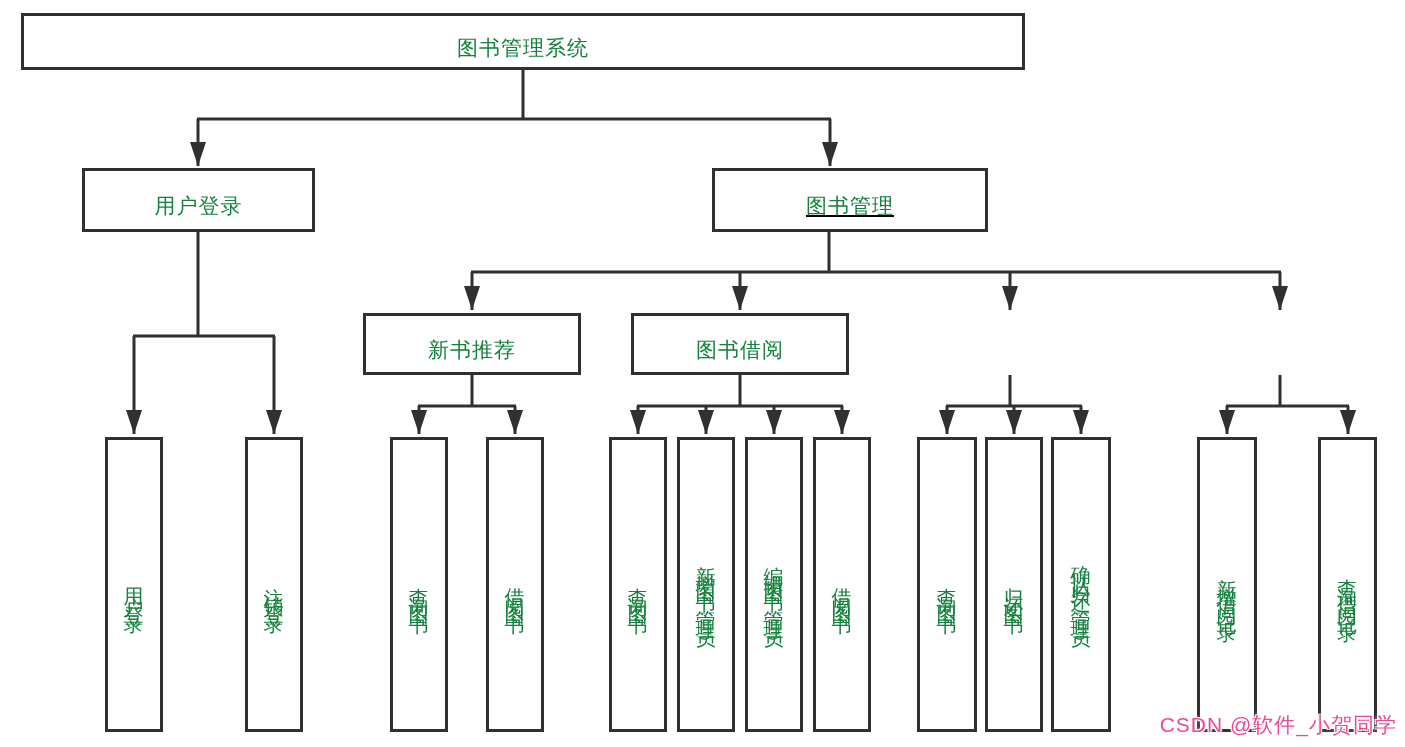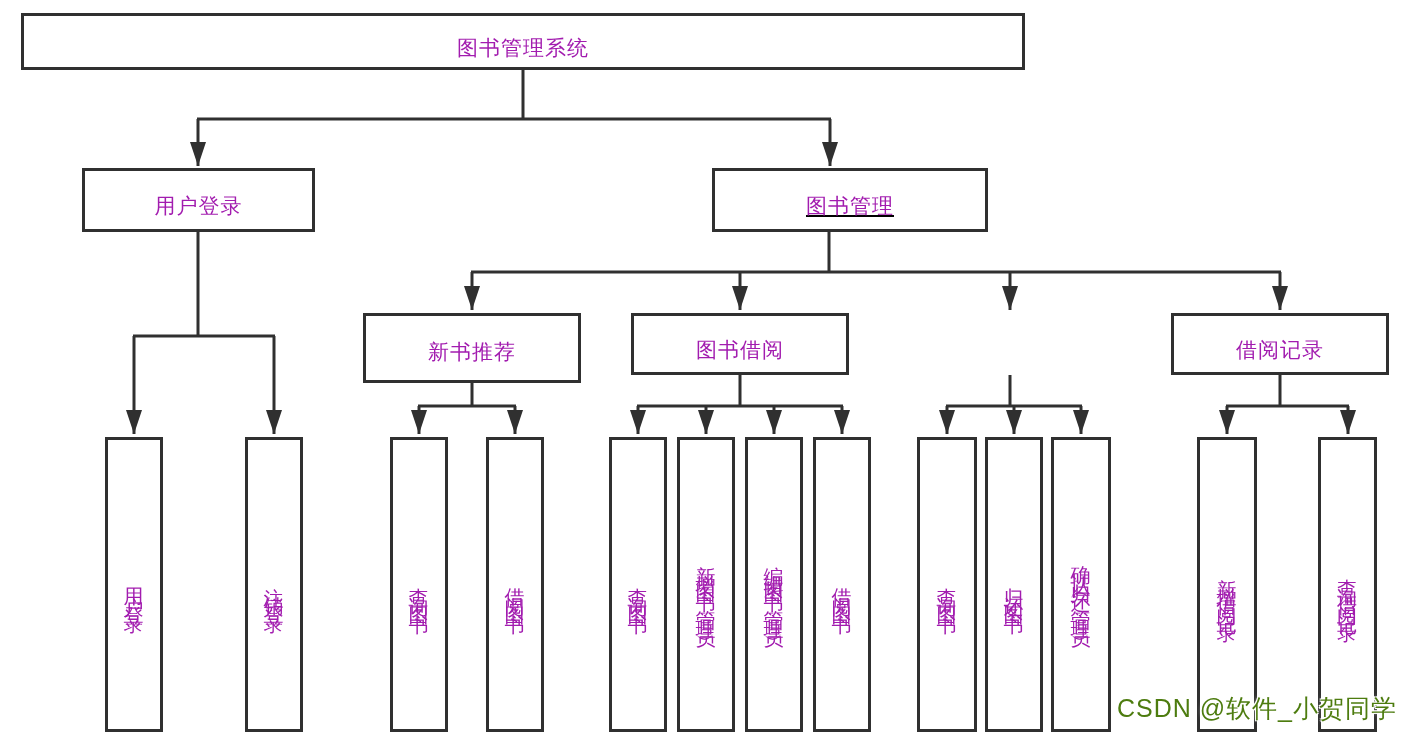--- a/index.html
+++ b/index.html
@@ -21,42 +21,42 @@
     position: absolute;
     box-sizing: border-box;
     border: 3px solid #303030;
     background: #ffffff;
     display: flex;
     align-items: center;
     justify-content: center;
     z-index: 2;
   }
   .node .lbl {
-    color: #a21caf;
+    color: #15803d;
     font-size: 21px;
     letter-spacing: 1px;
     white-space: nowrap;
     line-height: 1;
     margin-top: 11px;
   }
   .leaf .lbl {
     writing-mode: vertical-rl;
     text-orientation: mixed;
     font-size: 20px;
     letter-spacing: 9px;
     line-height: 1;
     white-space: nowrap;
   }
   .watermark {
     position: absolute;
     right: 8px;
-    bottom: 22px;
+    bottom: 8px;
     z-index: 3;
-    font-size: 25px;
-    color: #4d7c0f;
+    font-size: 21px;
+    color: #ec4899;
     letter-spacing: 1px;
     white-space: nowrap;
     text-shadow:
       -1px -1px 0 #ffffff, 1px -1px 0 #ffffff,
       -1px 1px 0 #ffffff, 1px 1px 0 #ffffff,
       0 0 4px #ffffff;
   }
 </style>
 </head>
 <body>
@@ -110,28 +110,25 @@
     <span class="lbl">图书管理系统</span>
   </div>
 
   <div class="node" style="left:82px; top:168px; width:233px; height:64px;">
     <span class="lbl">用户登录</span>
   </div>
   <div class="node" style="left:712px; top:168px; width:276px; height:64px;text-decoration:underline;">
     <span class="lbl">图书管理</span>
   </div>
 
-  <div class="node" style="left:363px; top:313px; width:218px; height:70px;font-family:Liberation Mono, monospace;">
+  <div class="node" style="left:363px; top:313px; width:218px; height:62px;">
     <span class="lbl">新书推荐</span>
   </div>
   <div class="node" style="left:631px; top:313px; width:218px; height:62px;justify-content:center;">
     <span class="lbl">图书借阅</span>
-  </div>
-  <div class="node" style="left:1171px; top:313px; width:218px; height:62px;">
-    <span class="lbl">借阅记录</span>
   </div>
 
   <div class="node leaf" style="left:105px; top:437px; width:58px; height:295px;">
     <span class="lbl">用户登录</span>
   </div>
   <div class="node leaf" style="left:245px; top:437px; width:58px; height:295px;">
     <span class="lbl">注销登录</span>
   </div>
 
   <div class="node leaf" style="left:390px; top:437px; width:58px; height:295px;">

